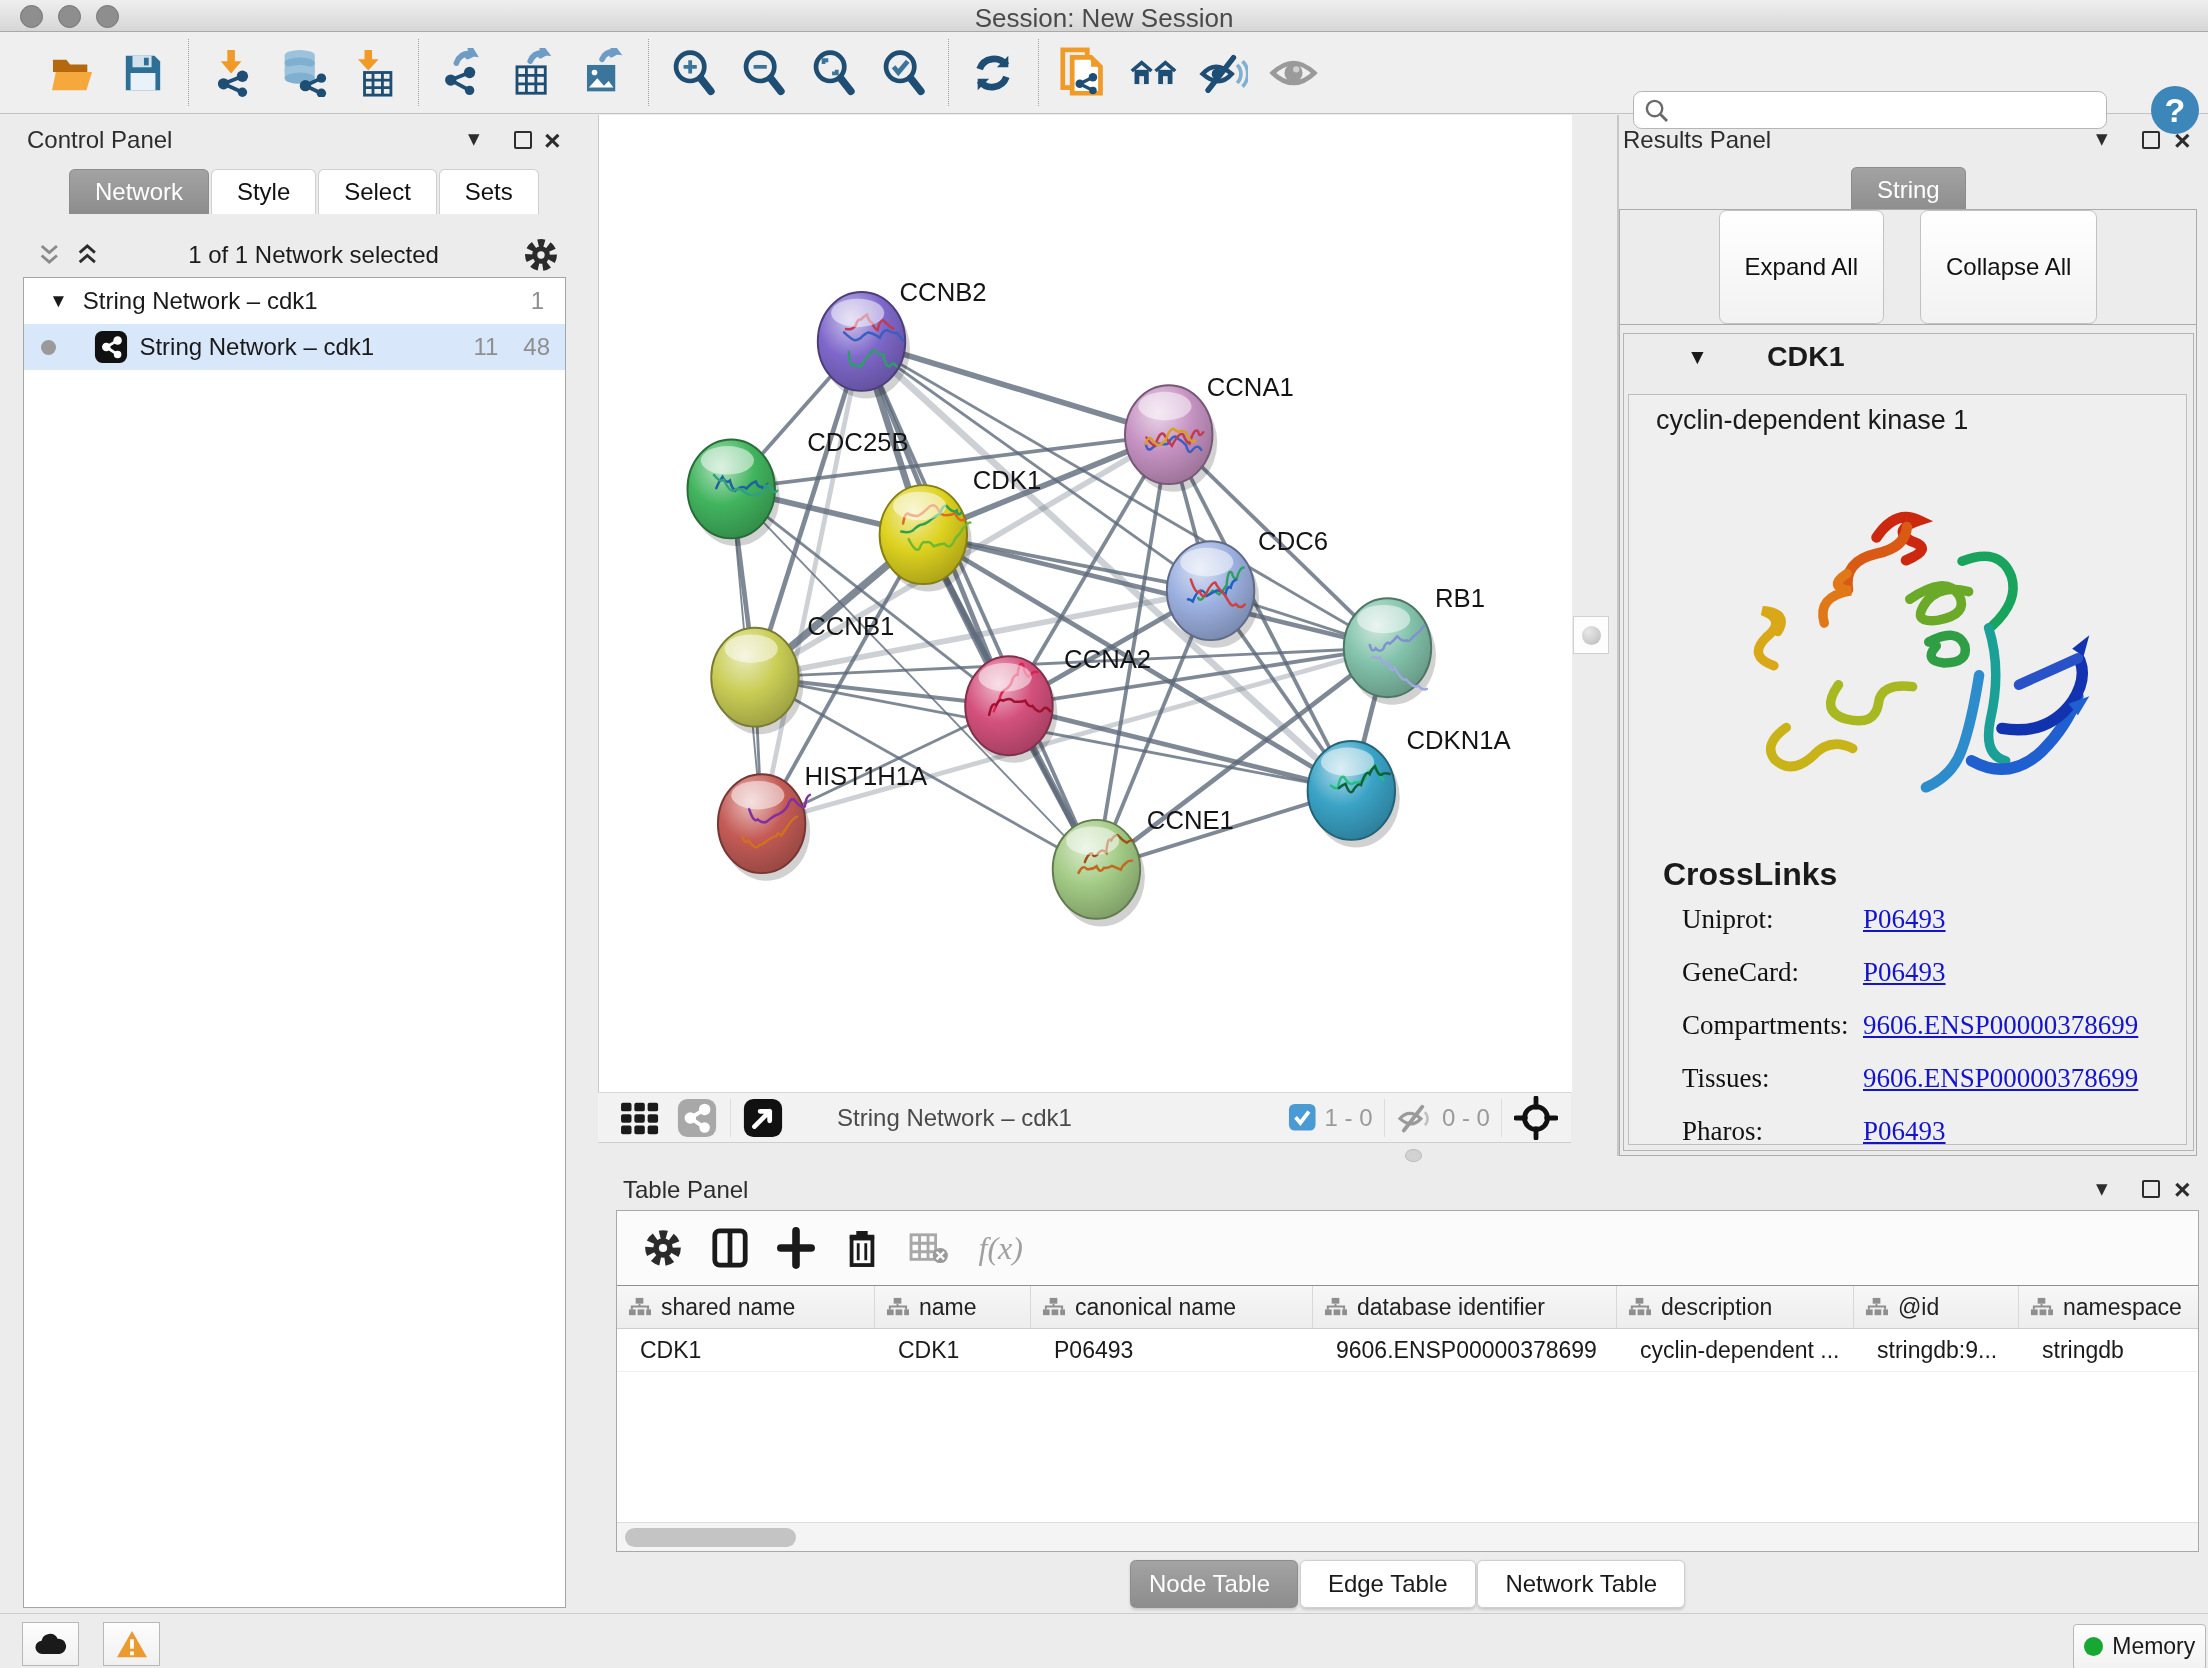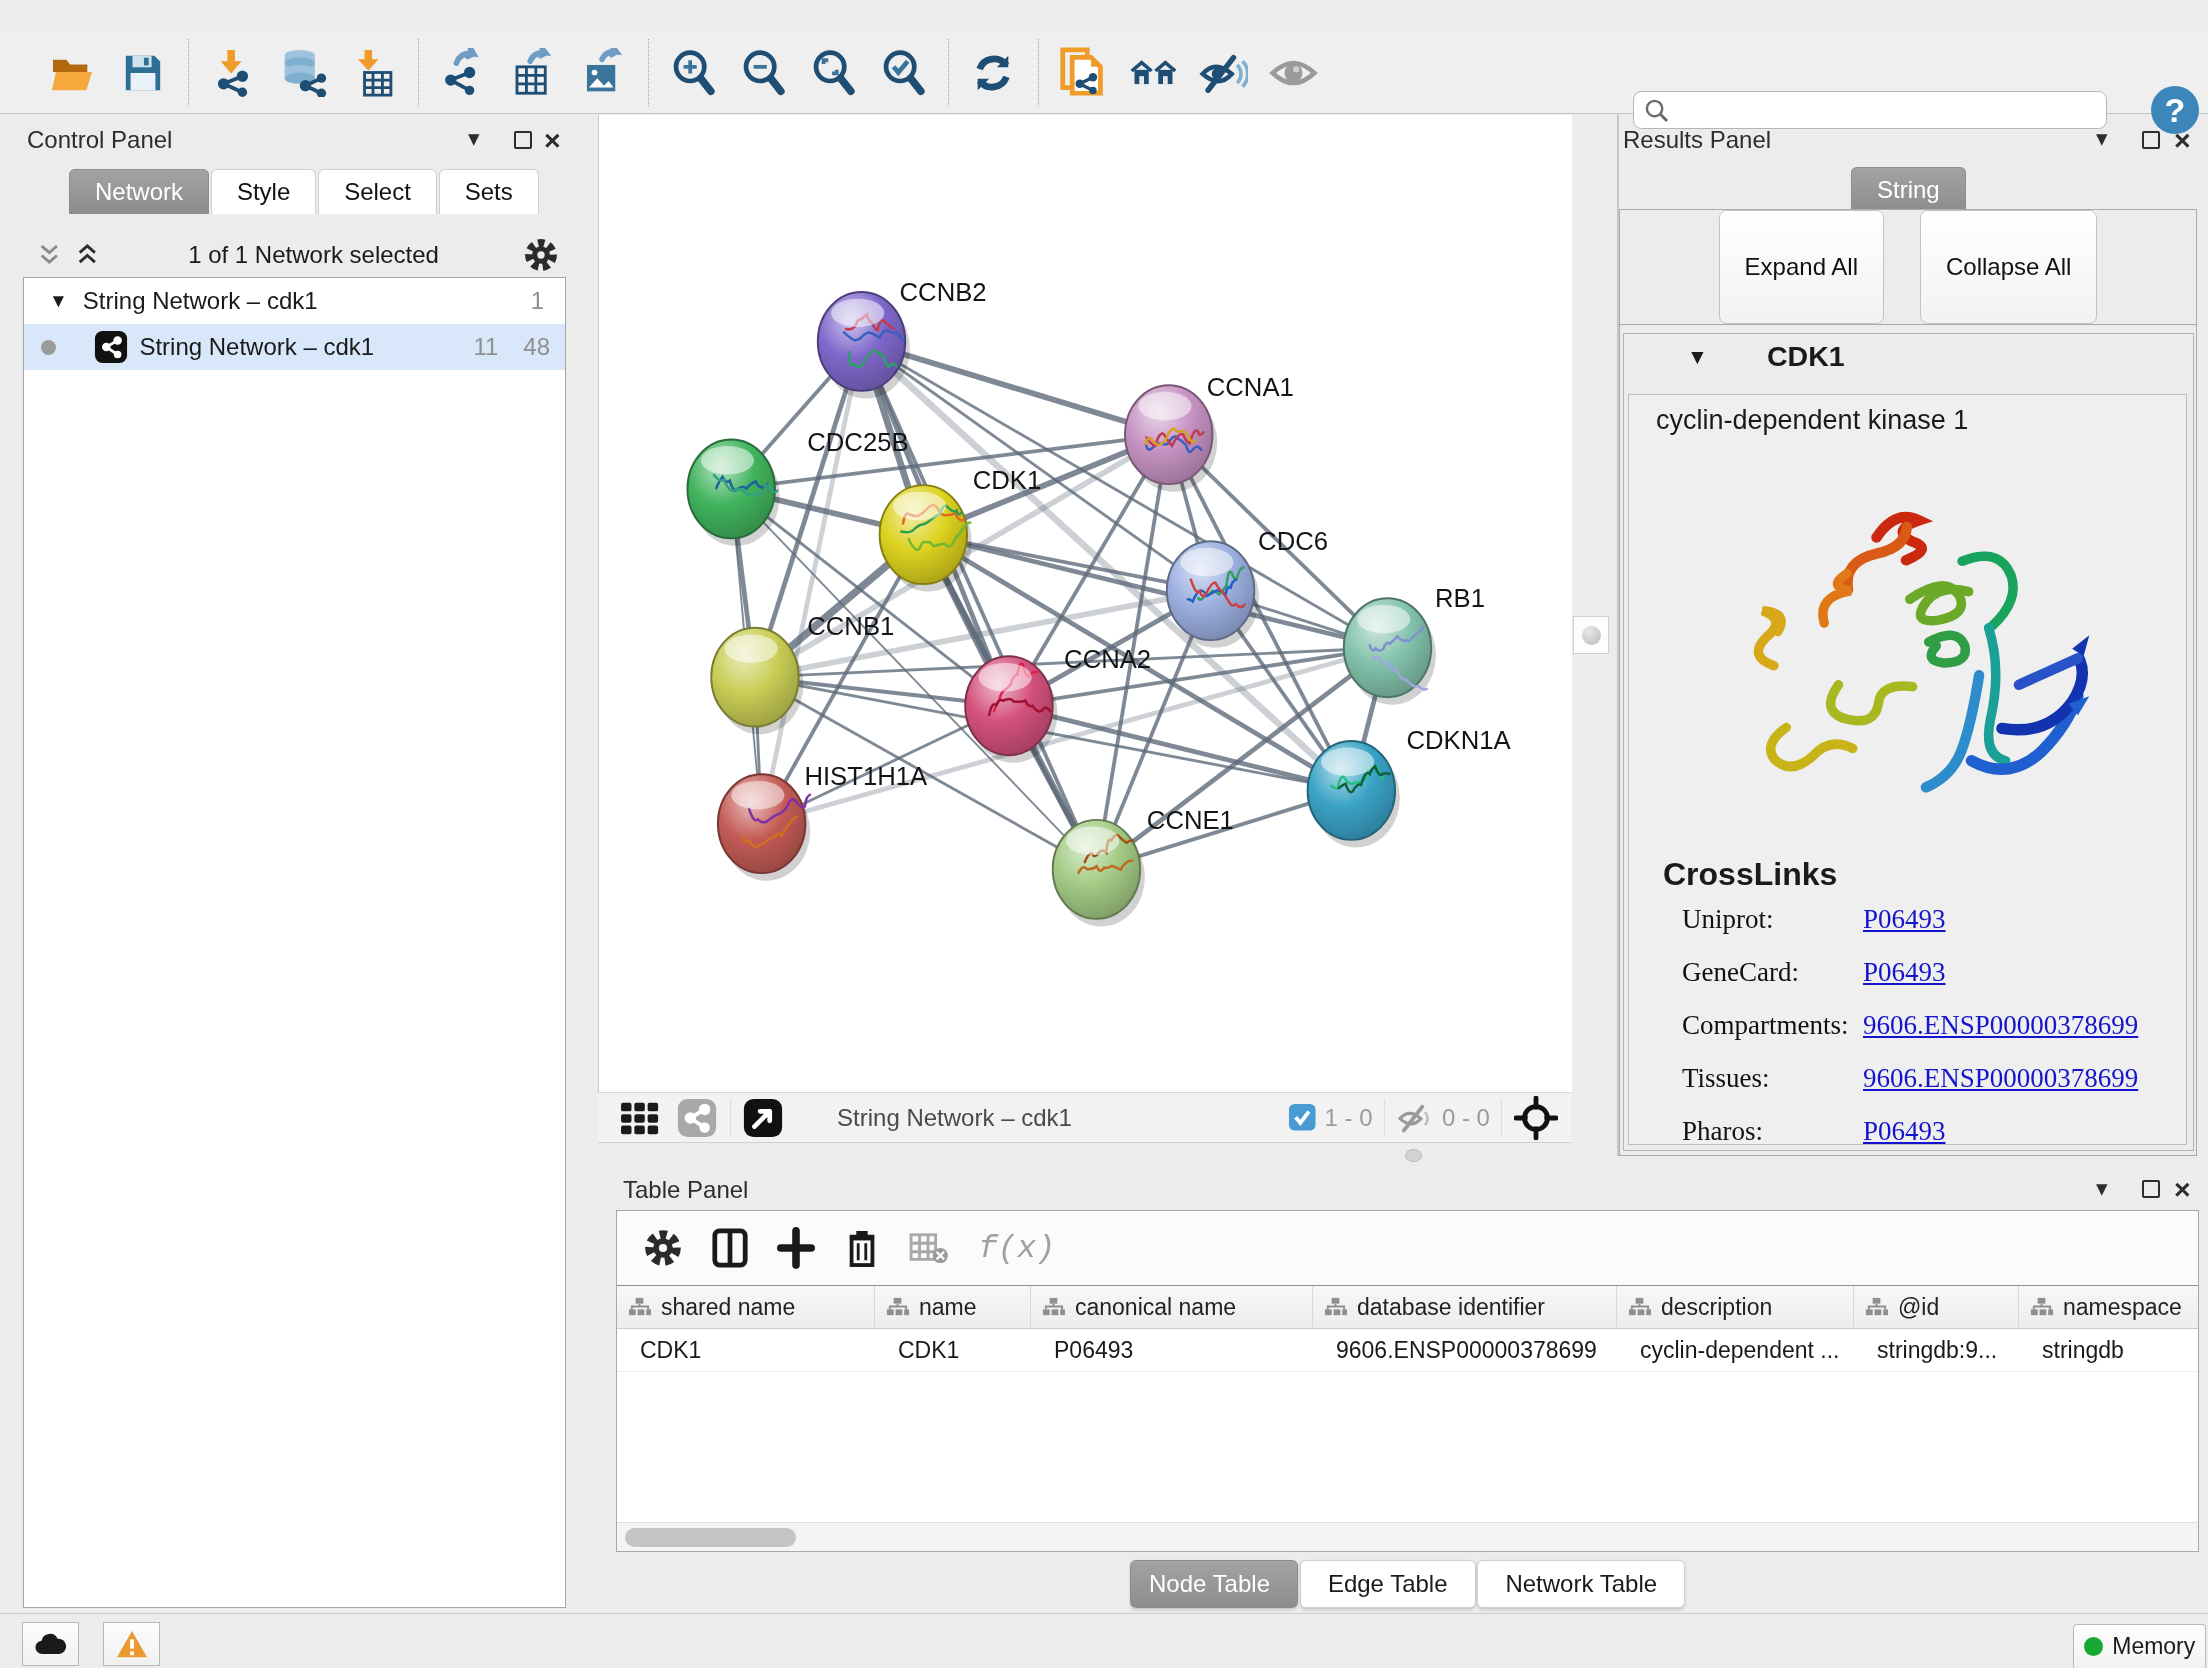--- a/index.html
+++ b/index.html
@@ -84,20 +84,26 @@
   #right-handle{position:absolute;left:1573px;top:616px;width:34px;height:36px;background:#fdfdfd;
     border:1px solid #d0d0d0;display:flex;align-items:center;justify-content:center;}
   #right-handle .knob{width:19px;height:19px;border-radius:50%;background:radial-gradient(circle at 35% 30%,#e8e8e8,#b9b9b9);}
   text{font-family:"Liberation Sans",sans-serif;}
 </style>
 </head>
 <body>
 
 <div id="app">
 
+  <div id="titlebar" class="abs">
+    <span class="light" style="left:20px"></span>
+    <span class="light" style="left:58px"></span>
+    <span class="light" style="left:96px"></span>
+    <div id="win-title">Session: New Session</div>
+  </div>
 
   <div id="toolbar" class="abs">
     <div class="tbtn">
       <svg width="46" height="42" viewBox="0 0 48 44">
           <path d="M3 8 h14 l4 5 h18 v8 H3 z" fill="#b5690f"></path>
           <path d="M6 21 h38 l-6 19 H2 z" fill="#f6a83c"></path>
         </svg>
     </div>
     <div class="tbtn">
       <svg width="42" height="42" viewBox="0 0 44 44">
@@ -669,21 +675,21 @@
       <div class="tp-icon">
         <svg width="42" height="34" viewBox="0 0 44 36">
             <g stroke="#a8a8a8" stroke-width="3" fill="none">
               <rect x="3" y="4" width="26" height="26"></rect>
               <path d="M3 13 h26 M3 22 h26 M12 4 v26 M21 4 v26"></path>
             </g>
             <circle cx="34" cy="26" r="8" fill="#9a9a9a"></circle>
             <path d="M30 22 l8 8 M38 22 l-8 8" stroke="#fbfbfb" stroke-width="2.5"></path>
           </svg>
       </div>
-      <div class="tp-icon" style="font-family:Liberation Mono, monospace;font-style:italic;font-size:32px;color:#a0a0a0">f(x)</div>
+      <div class="tp-icon" style="font-family:Liberation Serif, serif;font-style:italic;font-size:32px;color:#a0a0a0">f(x)</div>
     </div>
     <div id="tp-header">
         <div class="th-cell" style="width: 258px; flex: 0 0 258px;">
           <svg width="25" height="23" viewBox="0 0 26 24">
             <rect x="9" y="2" width="8" height="6" fill="#8f8f8f"></rect>
             <rect x="2" y="14" width="7" height="6" fill="#8f8f8f"></rect>
             <rect x="11" y="14" width="7" height="6" fill="#8f8f8f"></rect>
             <rect x="20" y="14" width="5" height="6" fill="#8f8f8f"></rect>
             <path d="M13 8 v4 M5 14 v-3 h17 v3" stroke="#8f8f8f" stroke-width="2" fill="none"></path>
           </svg>

